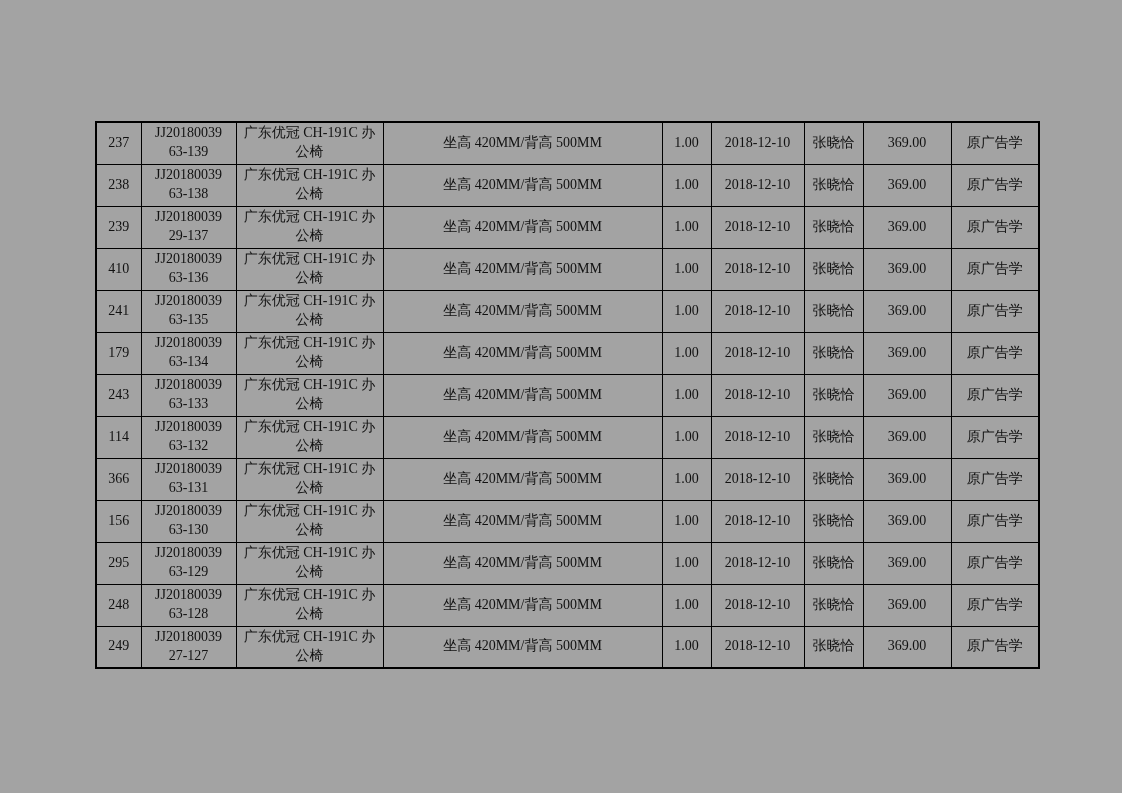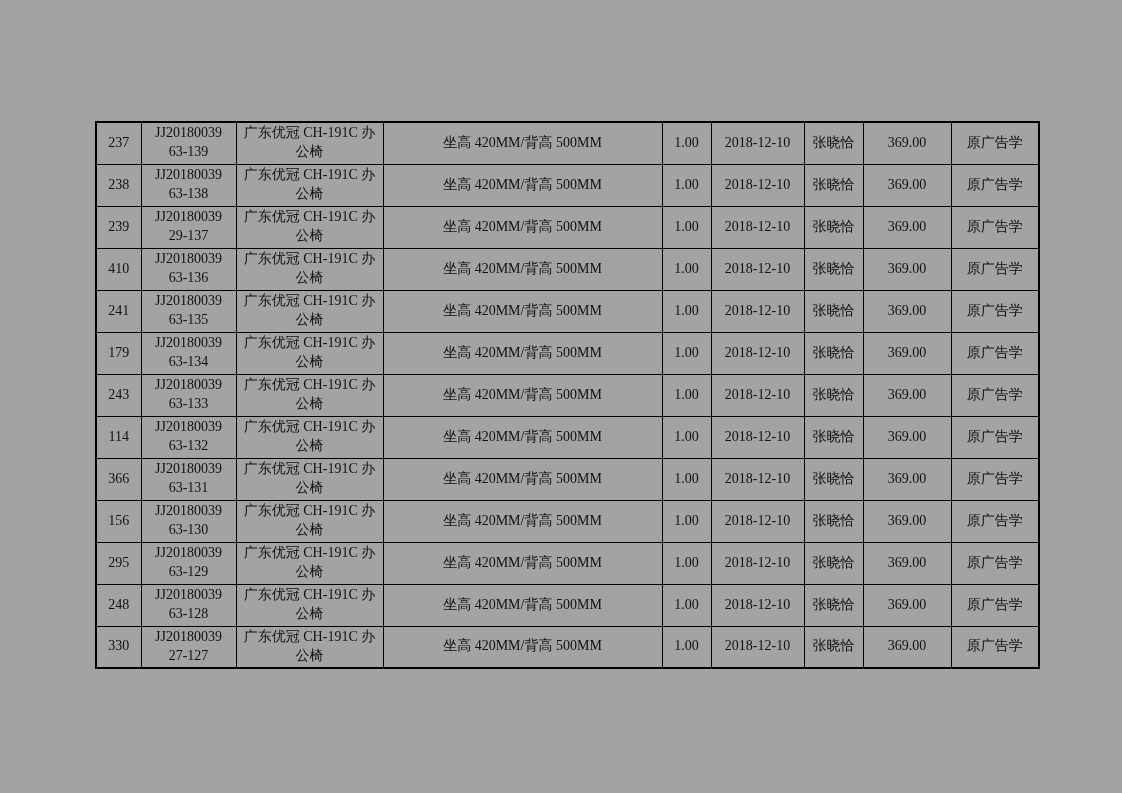--- a/index.html
+++ b/index.html
@@ -239,21 +239,21 @@
     <td>广东优冠 CH-191C 办公椅</td>
     <td>坐高 420MM/背高 500MM</td>
     <td>1.00</td>
     <td>2018-12-10</td>
     <td>张晓恰</td>
     <td>369.00</td>
     <td>原广告学</td>
   </tr>
 
   <tr>
-    <td>330</td>
+    <td>249</td>
     <td class="two-line">
       <span>JJ20180039</span>
       <span>27-127</span>
     </td>
     <td>广东优冠 CH-191C 办公椅</td>
     <td>坐高 420MM/背高 500MM</td>
     <td>1.00</td>
     <td>2018-12-10</td>
     <td>张晓恰</td>
     <td>369.00</td>

